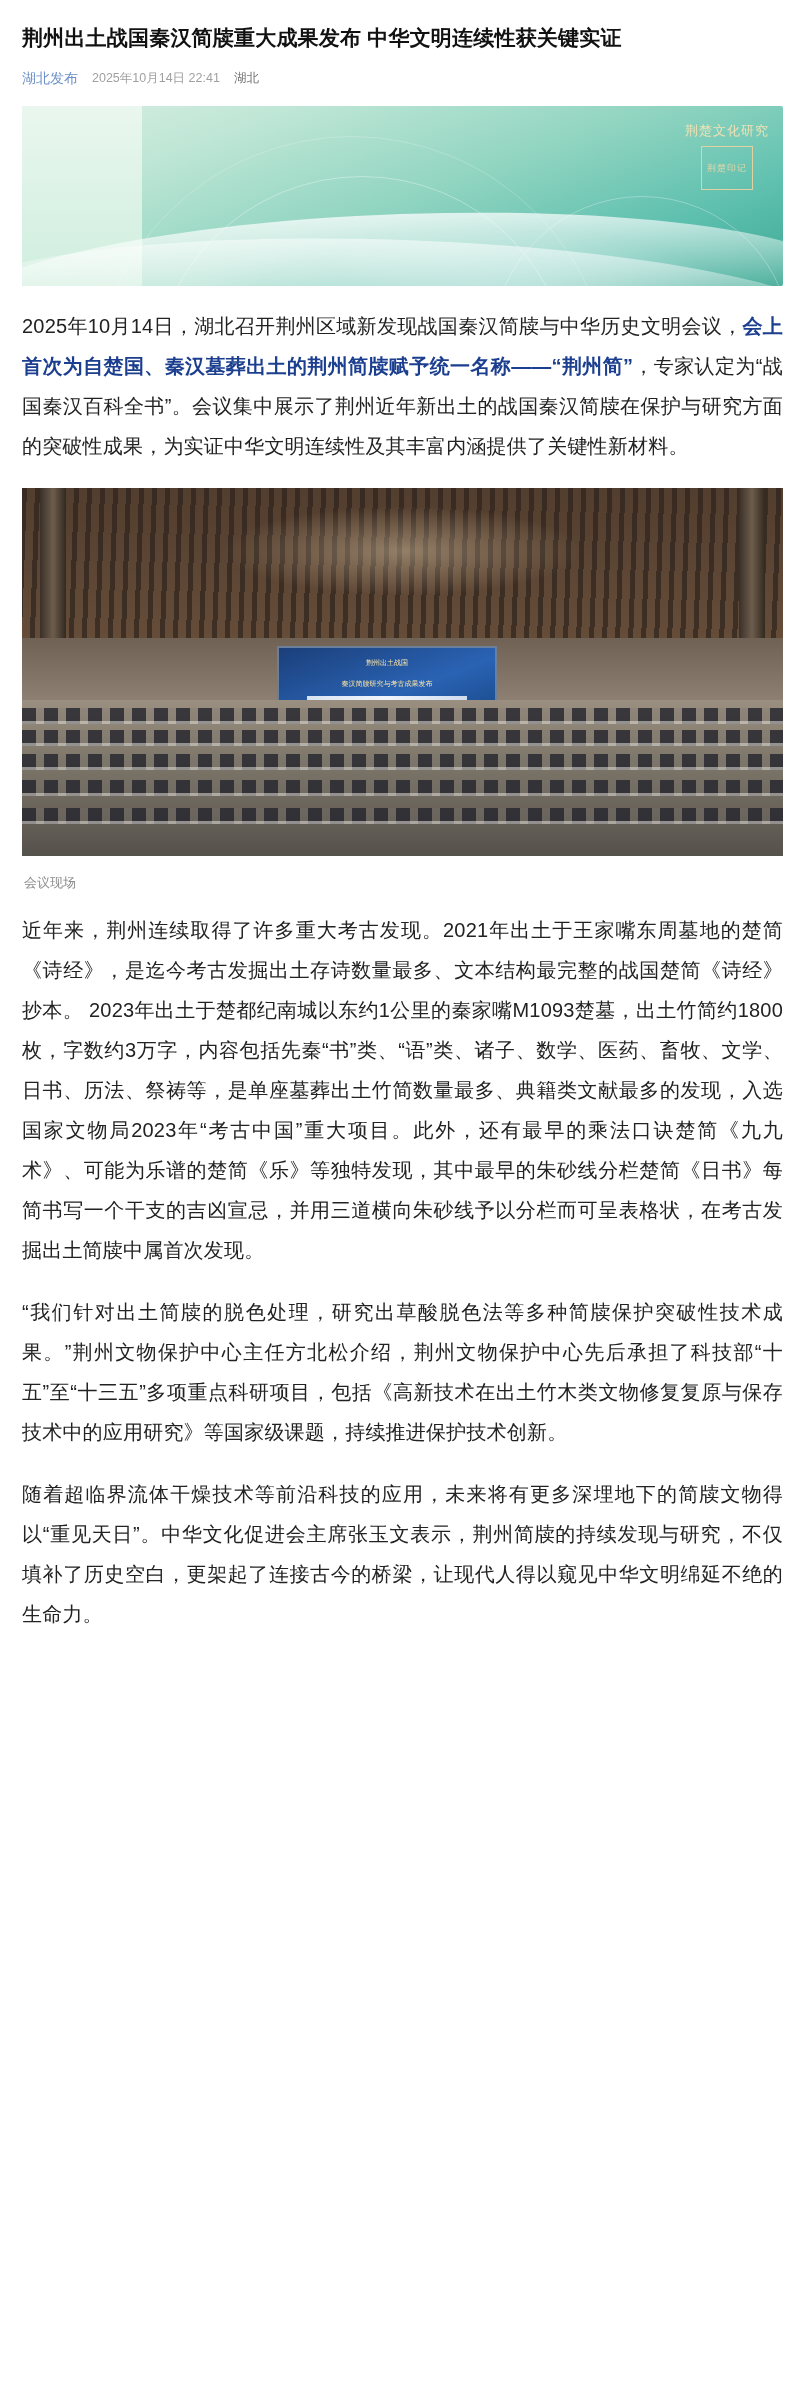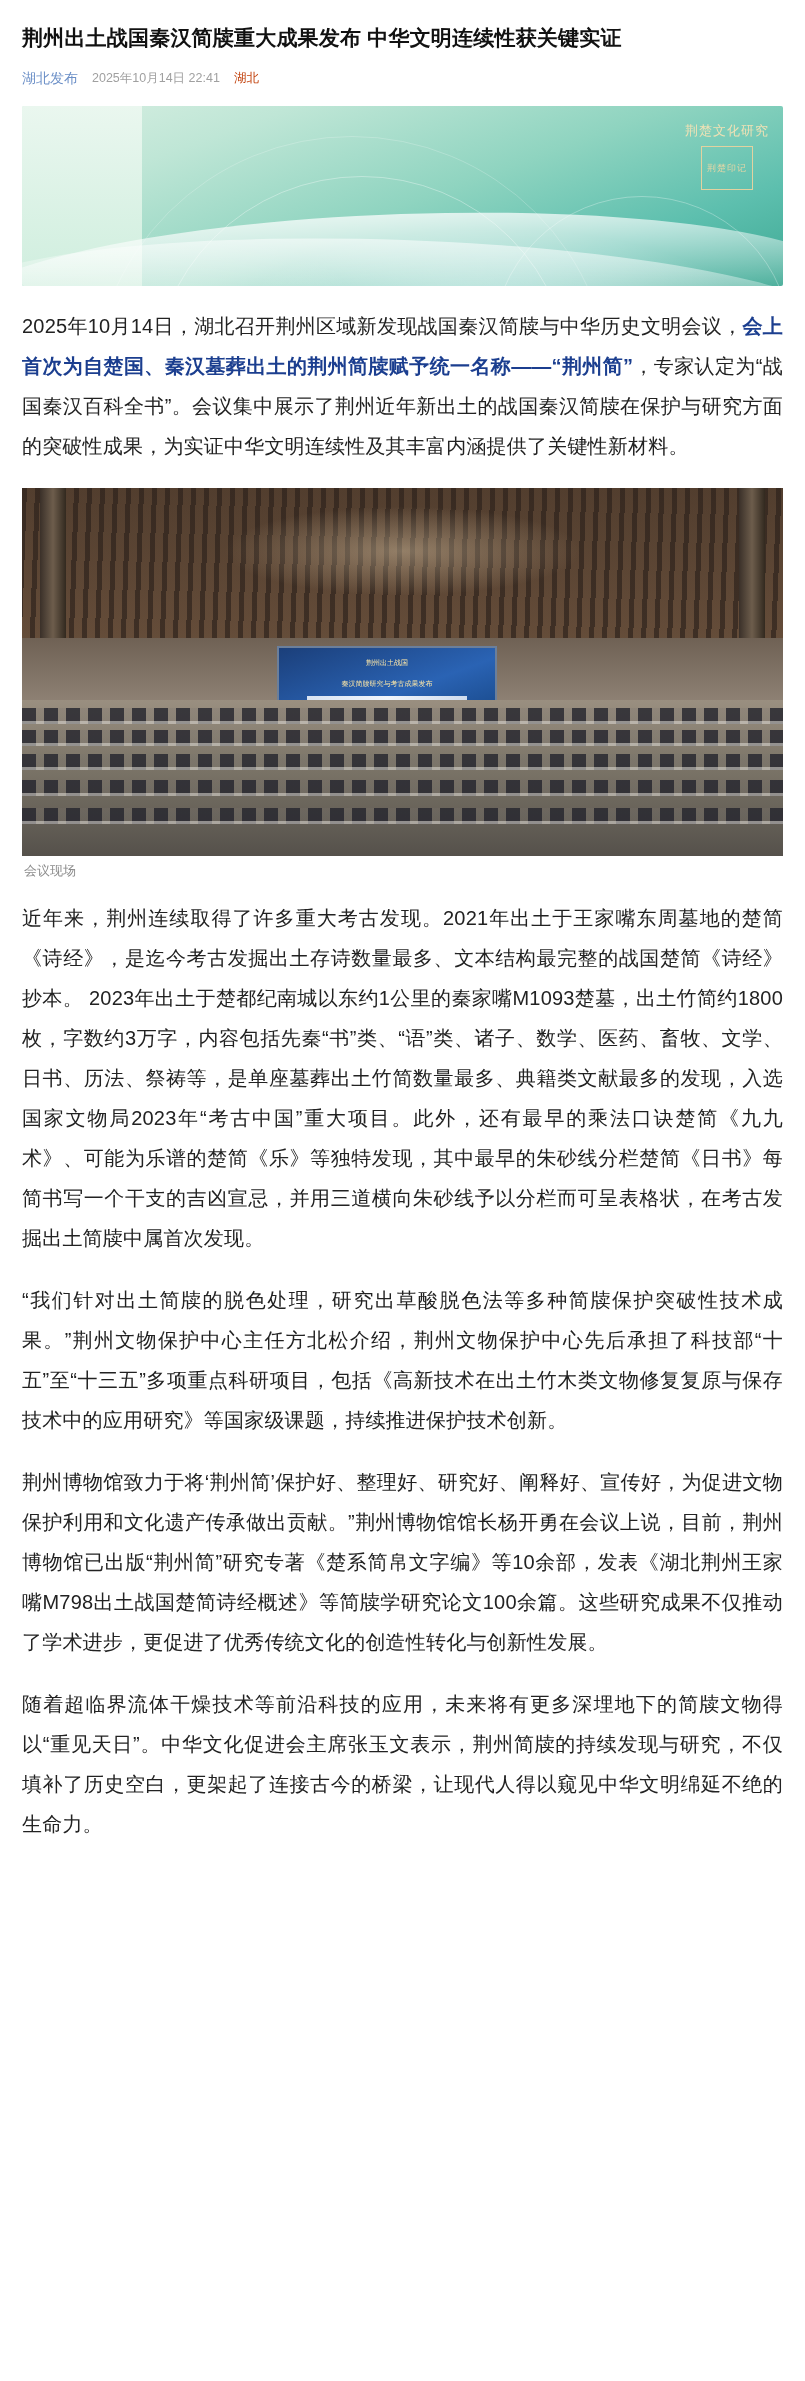--- a/index.html
+++ b/index.html
@@ -33,21 +33,21 @@
     gap: 14px;
     margin-bottom: 18px;
     font-size: 12.5px;
     color: #9b9b9b;
   }
   .meta-source {
     color: #6b8fc7;
     font-size: 14px;
   }
   .meta-date { color: #a0a0a0; }
-  .meta-loc { color: #c2410c; }
+  .meta-loc { color: #737373; }
 
   .hero {
     width: 761px;
     height: 180px;
     margin: 0 0 20px 0;
     border-radius: 2px;
     position: relative;
     overflow: hidden;
     background:
       radial-gradient(ellipse 420px 150px at 62% 120%, rgba(255,255,255,0.55) 0%, rgba(255,255,255,0) 62%),
@@ -119,21 +119,21 @@
     letter-spacing: 0.2px;
   }
   .bold-blue {
     color: #1b3e8f;
     font-weight: 700;
   }
 
   .photo {
     width: 761px;
     height: 368px;
-    margin: 4px 0 6px 0;
+    margin: 4px 0 18px 0;
     position: relative;
     overflow: hidden;
     background: linear-gradient(180deg, #2a2320 0%, #3b3330 18%, #6a6058 42%, #8a8078 62%, #6d6a66 100%);
   }
   .photo .ceiling {
     position: absolute; left: 0; right: 0; top: 0; height: 150px;
     background:
       repeating-linear-gradient(92deg, rgba(60,45,35,0.85) 0px, rgba(60,45,35,0.85) 5px, rgba(120,90,65,0.55) 5px, rgba(120,90,65,0.55) 13px),
       linear-gradient(180deg, #241c18 0%, #4d3c30 100%);
   }
@@ -233,16 +233,15 @@
       <div class="r" style="top:24px;"></div>
       <div class="r" style="top:48px;"></div>
       <div class="r" style="top:74px;"></div>
       <div class="r" style="top:102px;"></div>
     </div>
   </div>
   <div class="caption">会议现场</div>
 
   <p class="body">近年来，荆州连续取得了许多重大考古发现。2021年出土于王家嘴东周墓地的楚简《诗经》，是迄今考古发掘出土存诗数量最多、文本结构最完整的战国楚简《诗经》抄本。 2023年出土于楚都纪南城以东约1公里的秦家嘴M1093楚墓，出土竹简约1800枚，字数约3万字，内容包括先秦“书”类、“语”类、诸子、数学、医药、畜牧、文学、日书、历法、祭祷等，是单座墓葬出土竹简数量最多、典籍类文献最多的发现，入选国家文物局2023年“考古中国”重大项目。此外，还有最早的乘法口诀楚简《九九术》、可能为乐谱的楚简《乐》等独特发现，其中最早的朱砂线分栏楚简《日书》每简书写一个干支的吉凶宣忌，并用三道横向朱砂线予以分栏而可呈表格状，在考古发掘出土简牍中属首次发现。</p>
   <p class="body">“我们针对出土简牍的脱色处理，研究出草酸脱色法等多种简牍保护突破性技术成果。”荆州文物保护中心主任方北松介绍，荆州文物保护中心先后承担了科技部“十五”至“十三五”多项重点科研项目，包括《高新技术在出土竹木类文物修复复原与保存技术中的应用研究》等国家级课题，持续推进保护技术创新。</p>
-  <p class="body">荆州博物馆致力于将‘荆州简’保护好、整理好、研究好、阐释好、宣传好，为促进文物保护利用和文化遗产传承做出贡献。”荆州博物馆馆长杨开勇在会议上说，目前，荆州博物馆已出版“荆州简”研究专著《楚系简帛文字编》等10余部，发表《湖北荆州王家嘴M798出土战国楚简诗经概述》等简牍学研究论文100余篇。这些研究成果不仅推动了学术进步，更促进了优秀传统文化的创造性转化与创新性发展。</p>
   <p class="body">随着超临界流体干燥技术等前沿科技的应用，未来将有更多深埋地下的简牍文物得以“重见天日”。中华文化促进会主席张玉文表示，荆州简牍的持续发现与研究，不仅填补了历史空白，更架起了连接古今的桥梁，让现代人得以窥见中华文明绵延不绝的生命力。</p>
 
 </div>
 
 </body></html>

